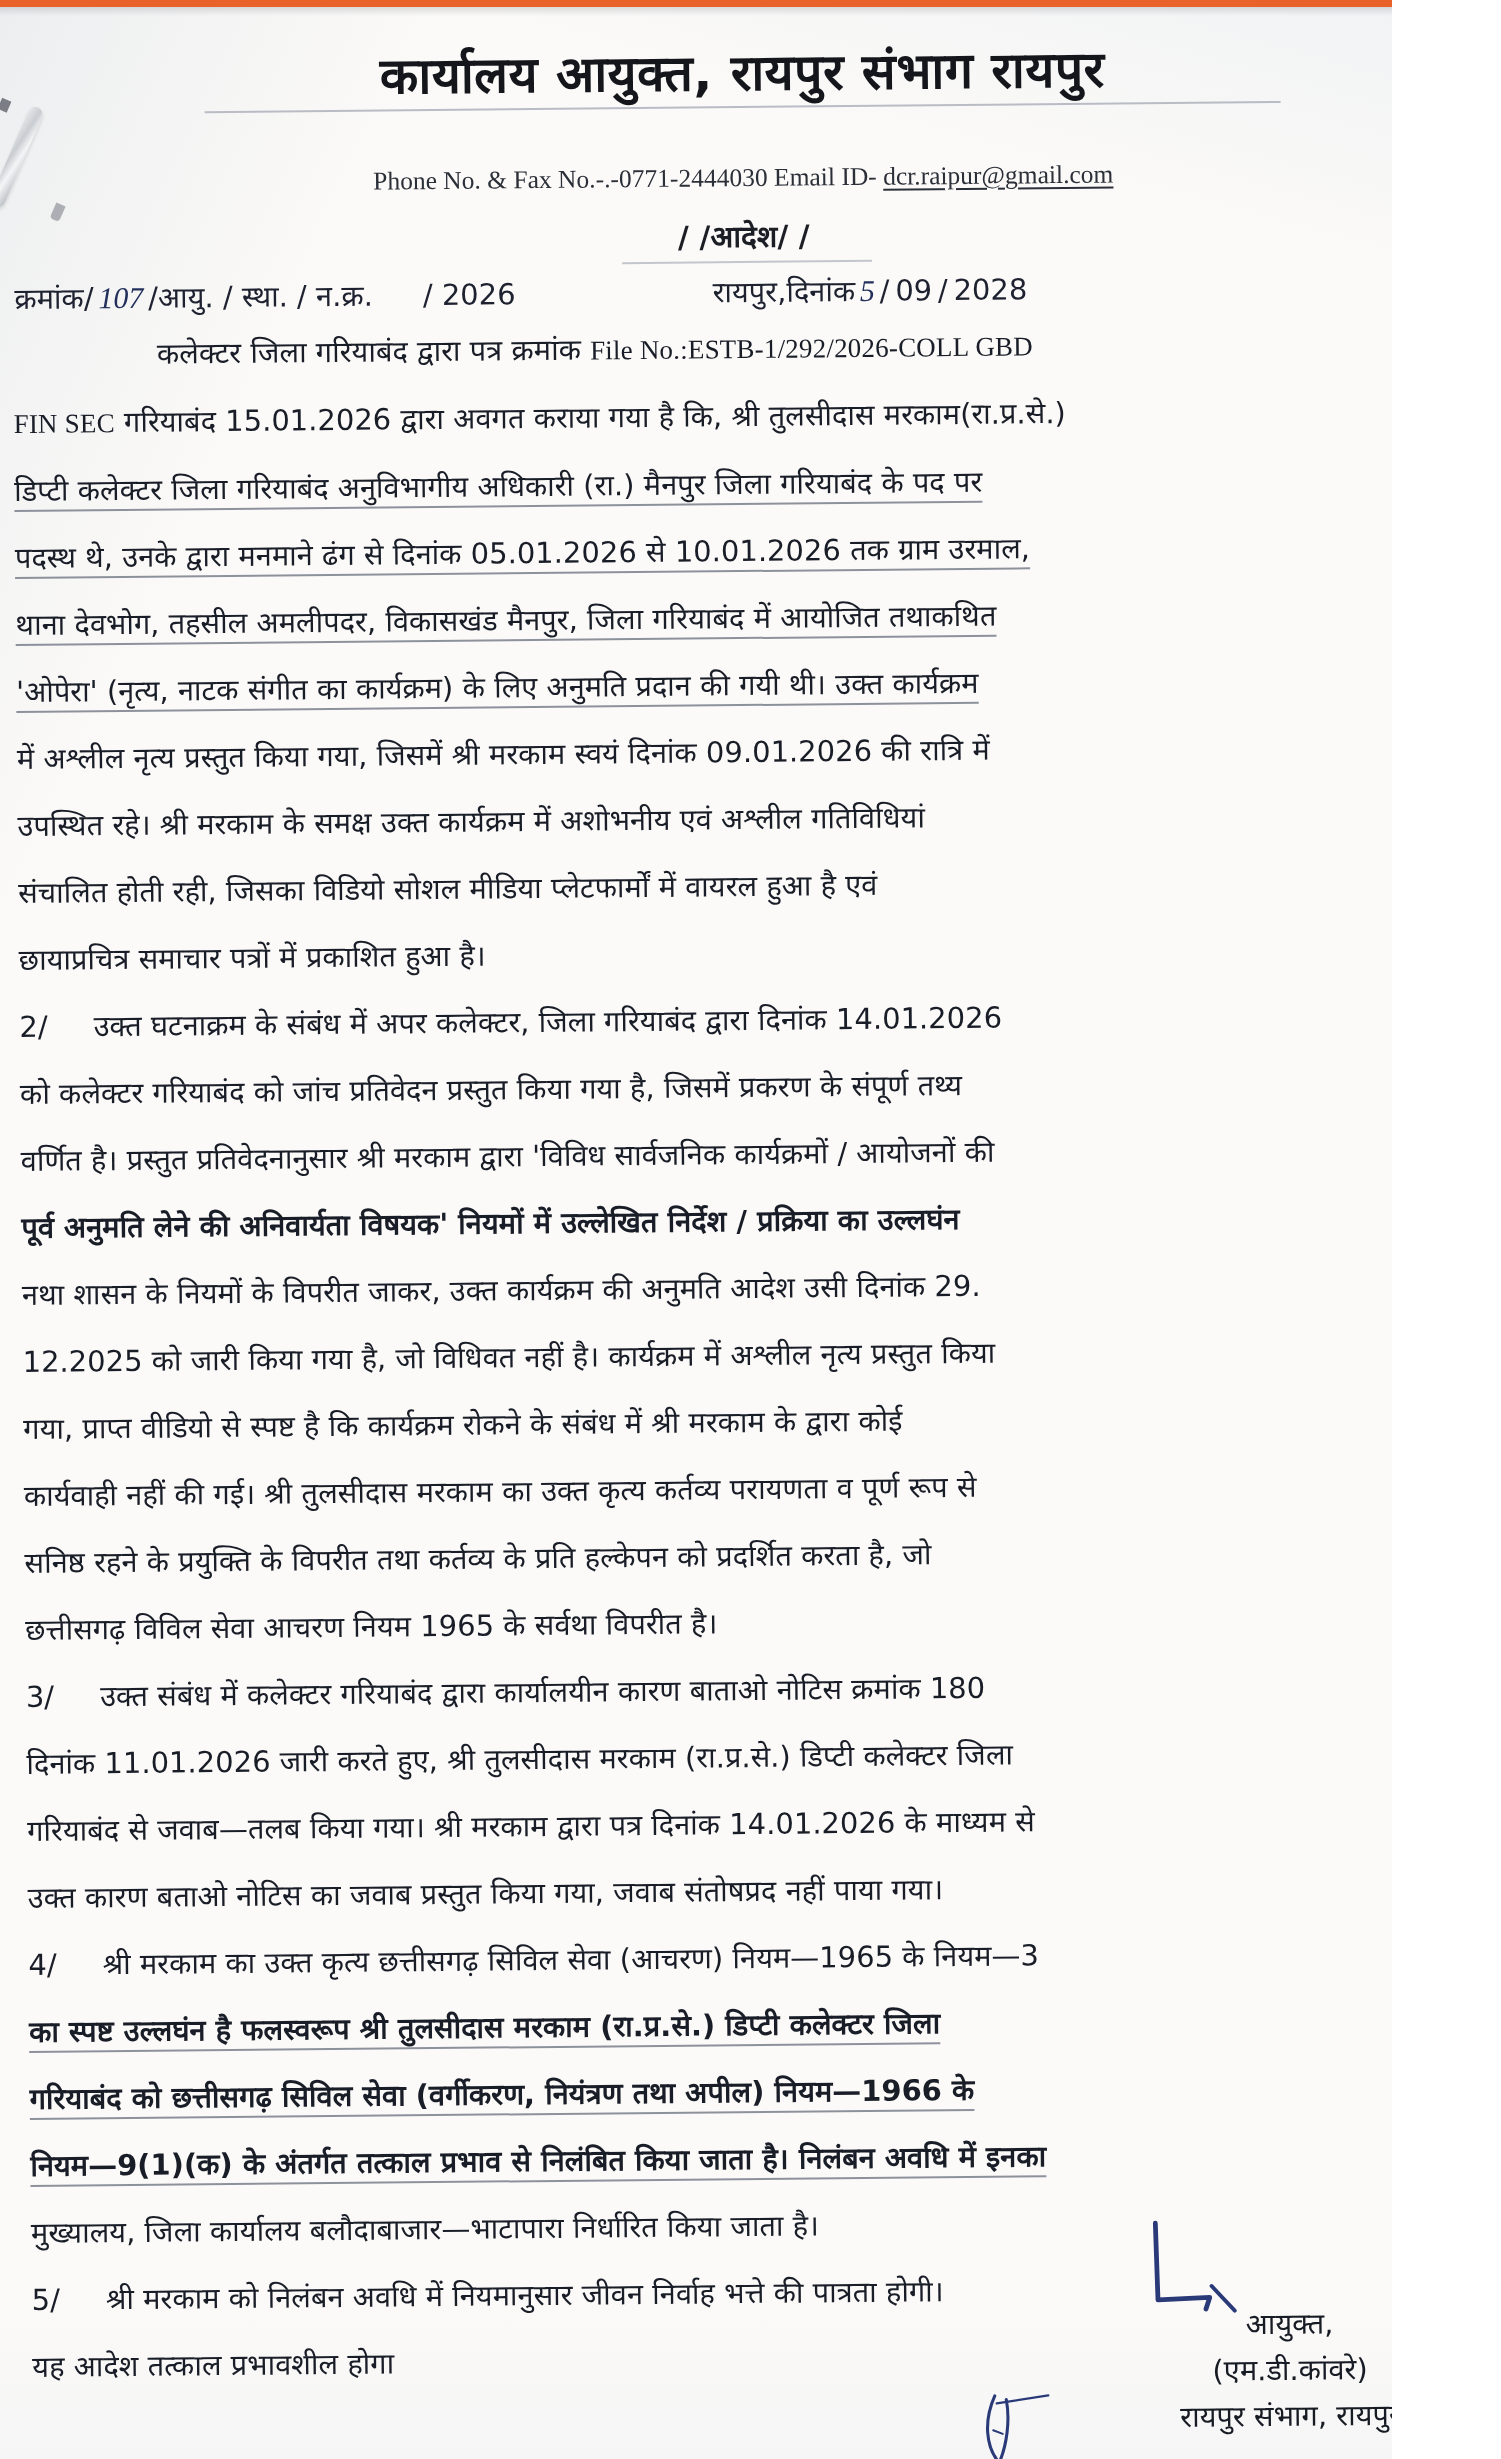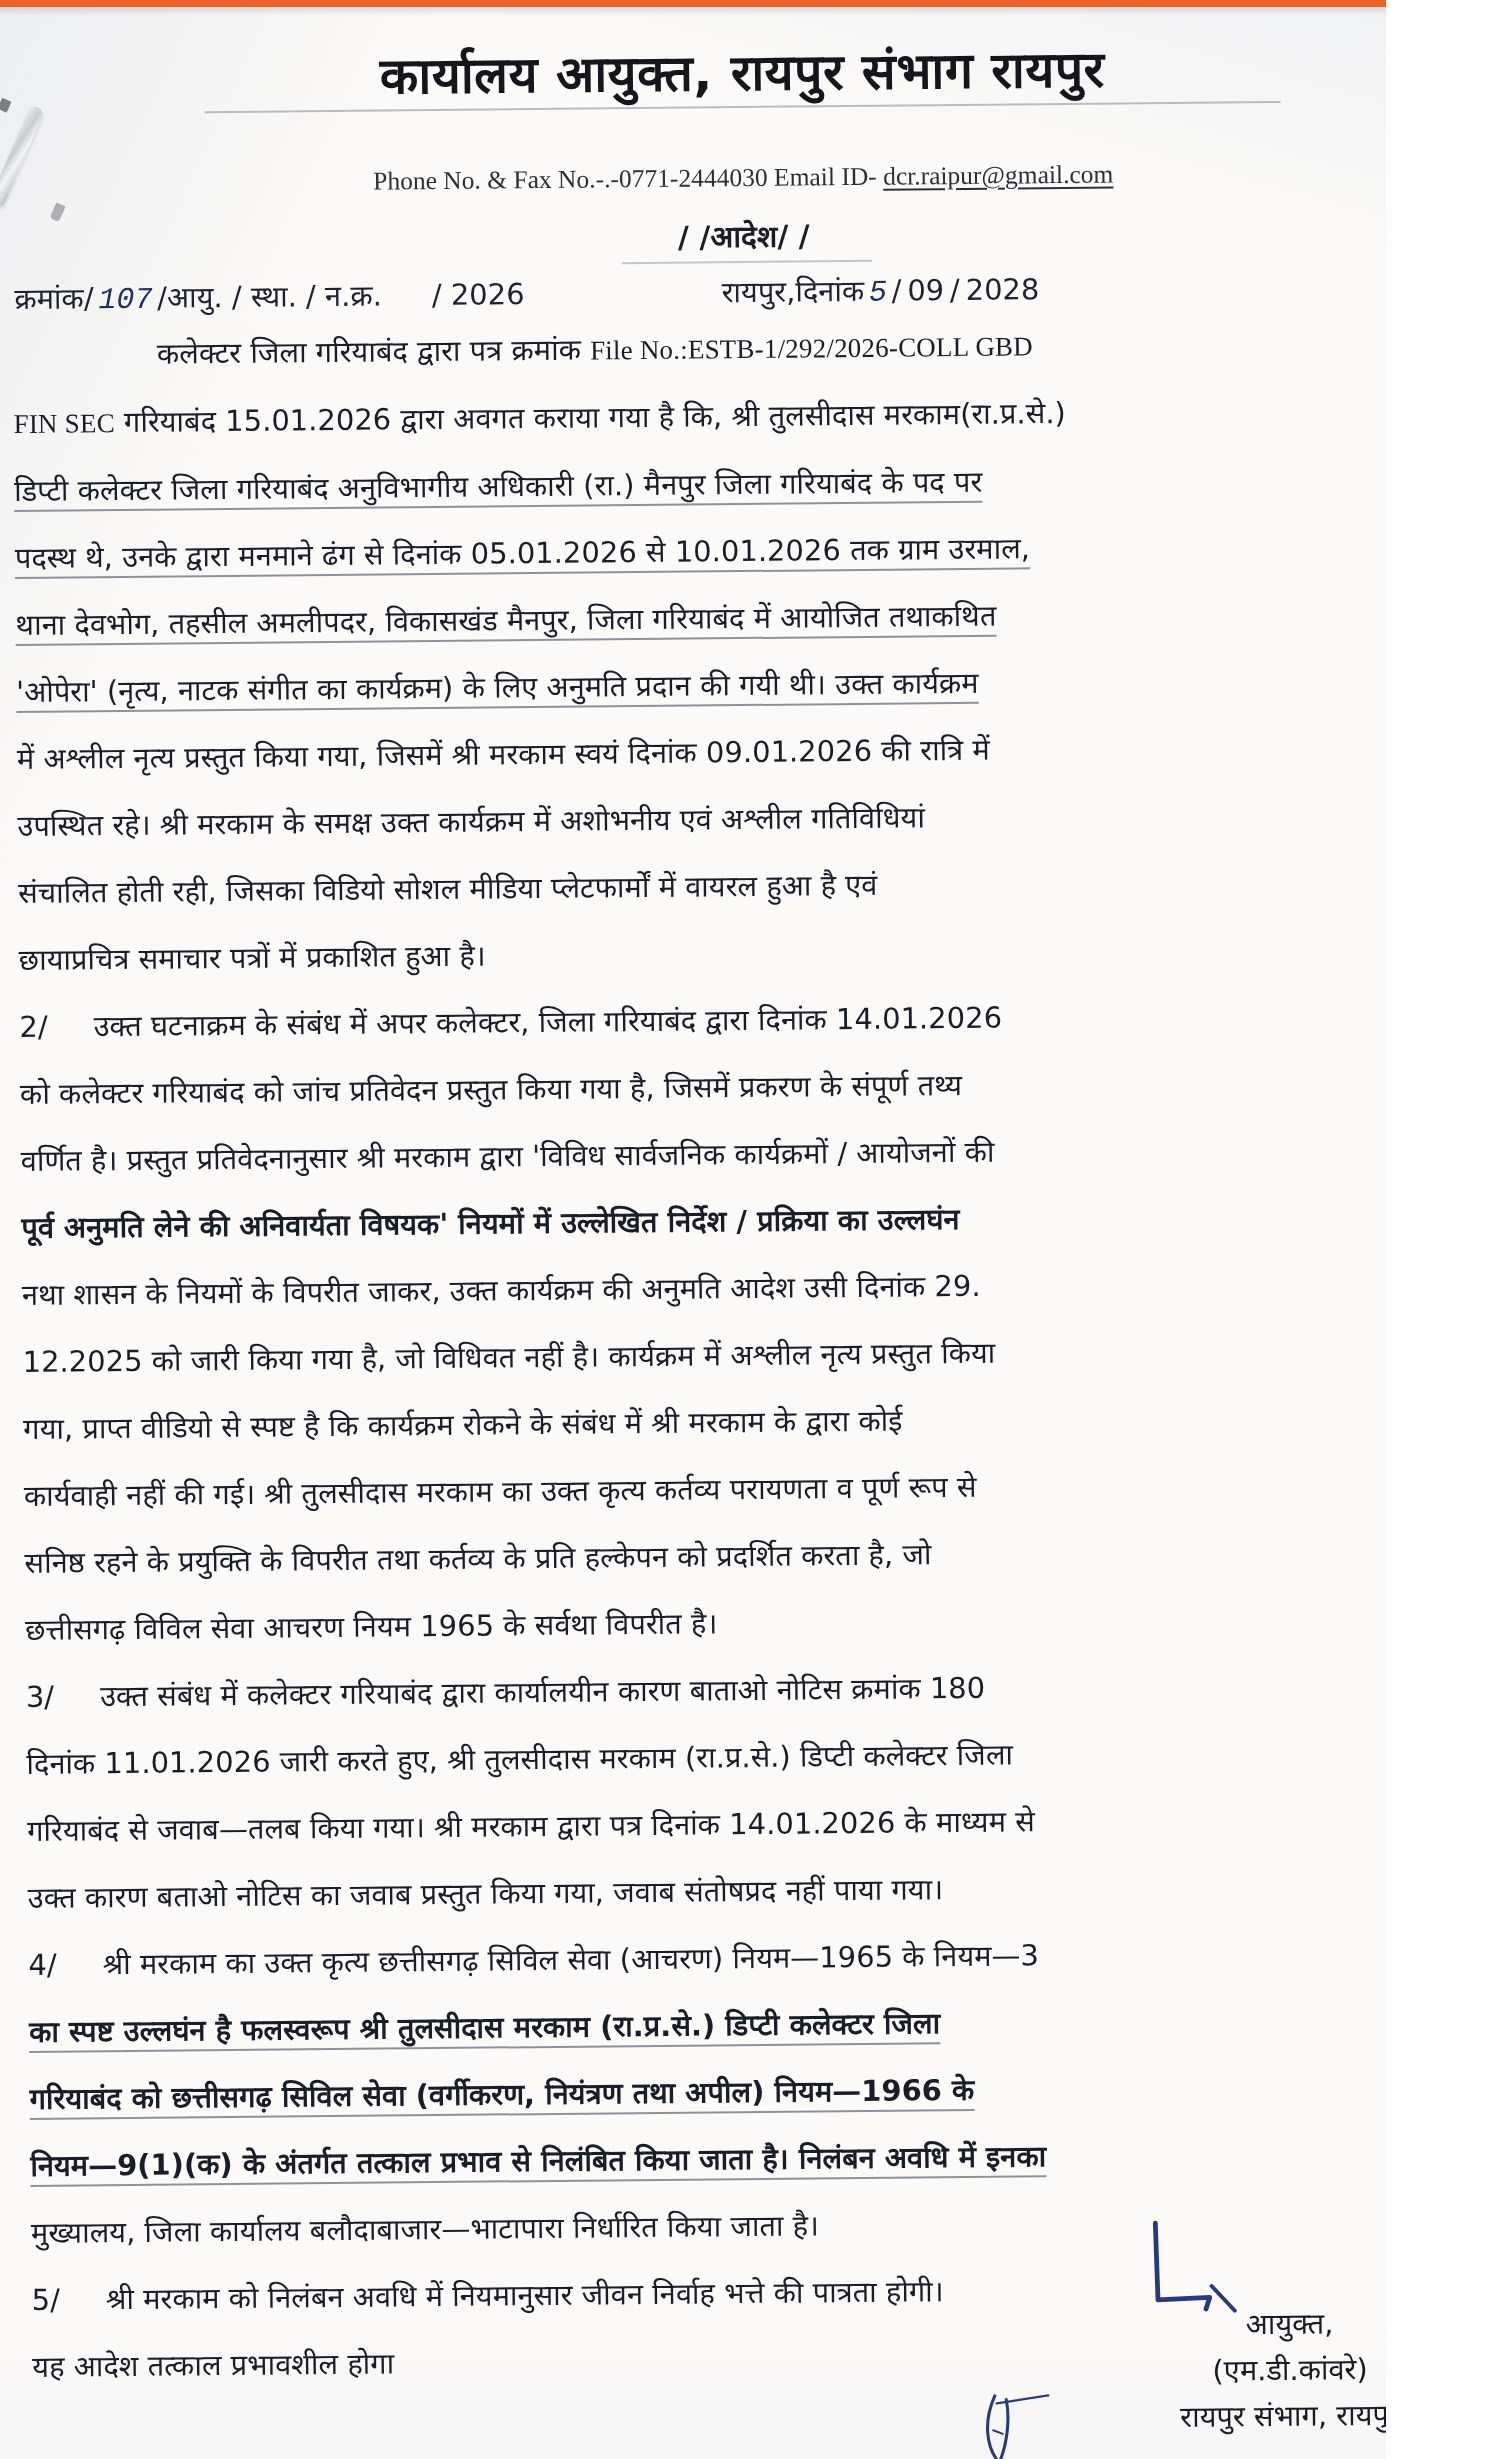--- a/index.html
+++ b/index.html
@@ -16,20 +16,21 @@
     position: relative;
     width: 1386px;
     height: 2459px;
     background: #fbfaf8;
     overflow: hidden;
     
     background-image:
       linear-gradient(115deg, rgba(225,228,233,0.55) 0%, rgba(255,255,255,0) 18%),
       linear-gradient(195deg, rgba(238,240,243,0.75) 0%, rgba(255,255,255,0) 10%),
       linear-gradient(0deg, rgba(243,243,245,0.6) 0%, rgba(255,255,255,0) 7%);
+    padding-left: 6px;
   }
 
   
   .top-strip {
     position: absolute;
     top: 0; left: 0;
     width: 100%;
     height: 6.7px;
     background: #e8622a;
   }
@@ -117,21 +118,21 @@
     display: flex;
     align-items: baseline;
     font-family: "DejaVu Sans", sans-serif;
     font-size: 29px;
     color: #1e2230;
     white-space: nowrap;
   }
   .ref-left { display: flex; align-items: baseline; }
   .ref-right { margin-left: 197px; display: flex; align-items: baseline; }
   .hw {
-    font-family: Liberation Mono, monospace;
+    font-family: Liberation Serif, serif;
     font-style: italic;
     color: #23305c;
     font-size: 30px;
     padding: 0 4.8px;
   }
 
   
   .body {
     position: absolute;
     top: 315px;

